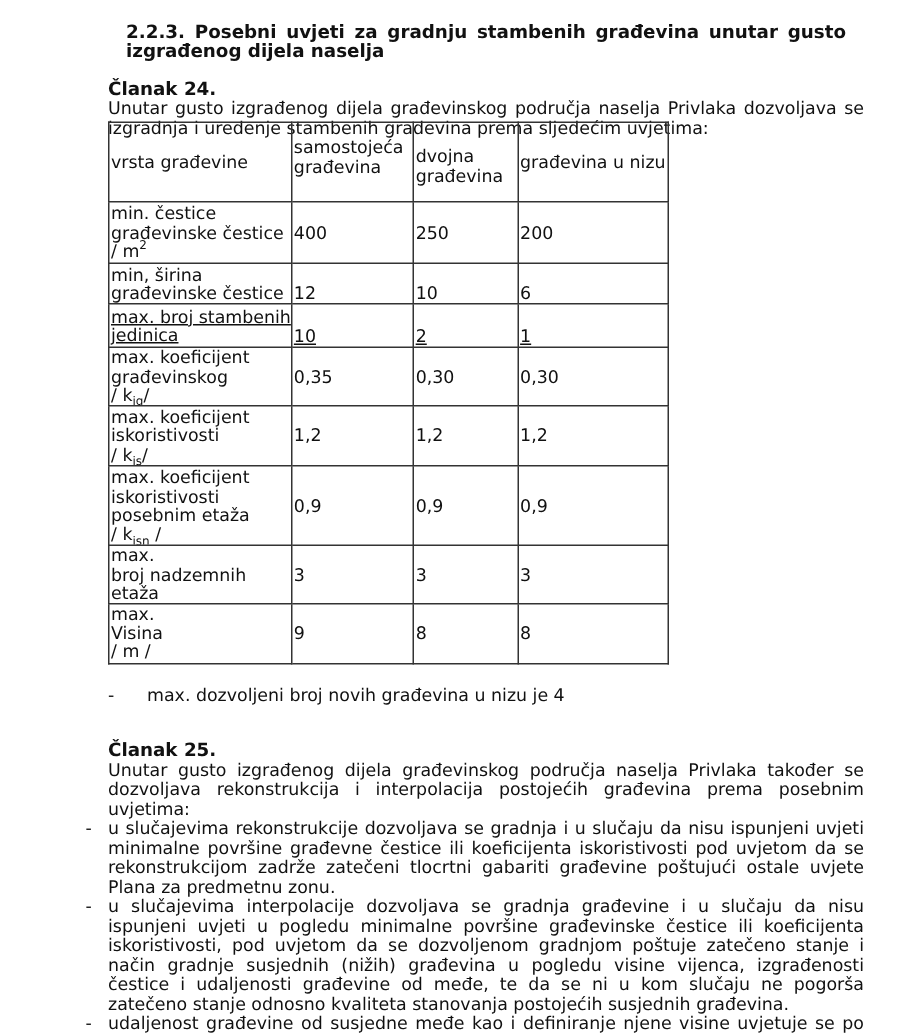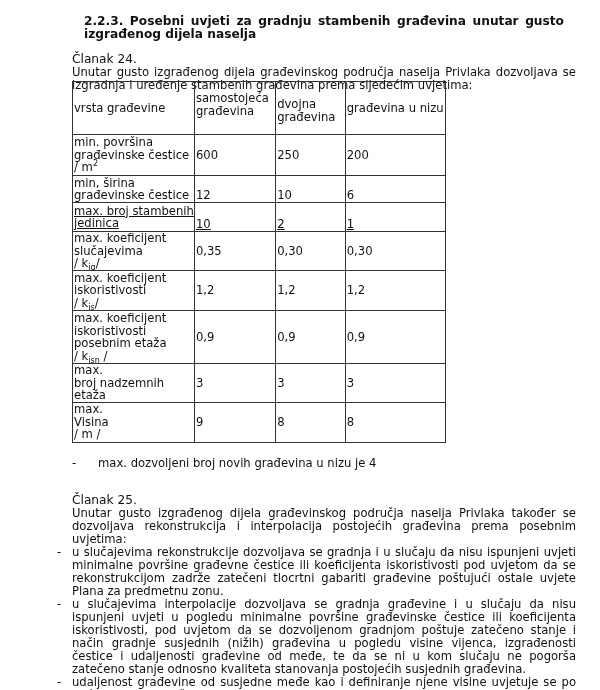--- a/index.html
+++ b/index.html
@@ -25,21 +25,21 @@
     }
     .section-heading {
       font-weight: bold;
       font-size: 12.2px;
       line-height: 13px;
       margin: 12px;
       text-align: justify;
       text-align-last: left;
     }
     .article-title {
-      font-weight: normal;
+      font-weight: bold;
       font-size: 12.2px;
       line-height: 13px;
       margin: 0;
     }
     .para {
       margin: 0;
       text-align: justify;
       text-align-last: left;
     }
     table.rules {
@@ -141,26 +141,26 @@
       <td class="hdr-cell" style="vertical-align:top;padding-top:16px">
         <span>dvojna</span>
         <span>građevina</span>
       </td>
       <td class="hdr-cell">
         <span>građevina u nizu</span>
       </td>
     </tr>
   <tr style="height: 41px;">
         <td class="rowlabel">
-          <span>min. površina</span>
+          <span>min. čestice</span>
           <span>građevinske čestice</span>
           <span><span style="display: inline;">/ m</span><sup>2</sup></span>
         </td>
         <td>
-          <span class="cell-val">600</span>
+          <span class="cell-val">400</span>
         </td>
         <td>
           <span class="cell-val">250</span>
         </td>
         <td>
           <span class="cell-val">200</span>
         </td>
       </tr>
       <tr style="height: 27px;">
         <td class="rowlabel">
@@ -188,21 +188,21 @@
         <td style="vertical-align: bottom; padding-bottom: 1px;">
           <span class="cell-val">2</span>
         </td>
         <td style="vertical-align: bottom; padding-bottom: 1px;">
           <span class="cell-val">1</span>
         </td>
       </tr>
       <tr style="height: 39px;">
         <td class="rowlabel">
           <span>max. koeficijent</span>
-          <span>slučajevima</span>
+          <span>građevinskog</span>
           <span><span style="display: inline;">/ k</span><sub>ig</sub><span style="display: inline;">/</span></span>
         </td>
         <td>
           <span class="cell-val">0,35</span>
         </td>
         <td>
           <span class="cell-val">0,30</span>
         </td>
         <td>
           <span class="cell-val">0,30</span>

